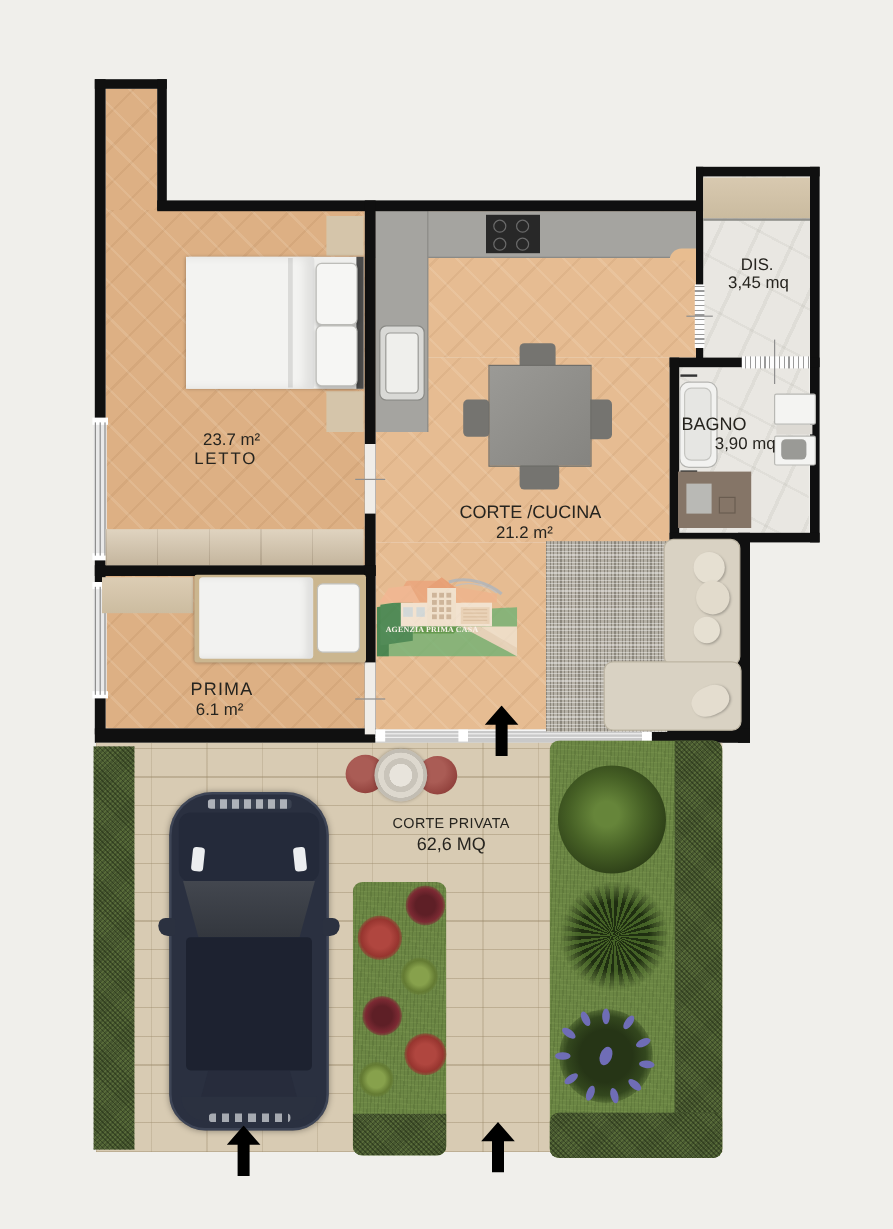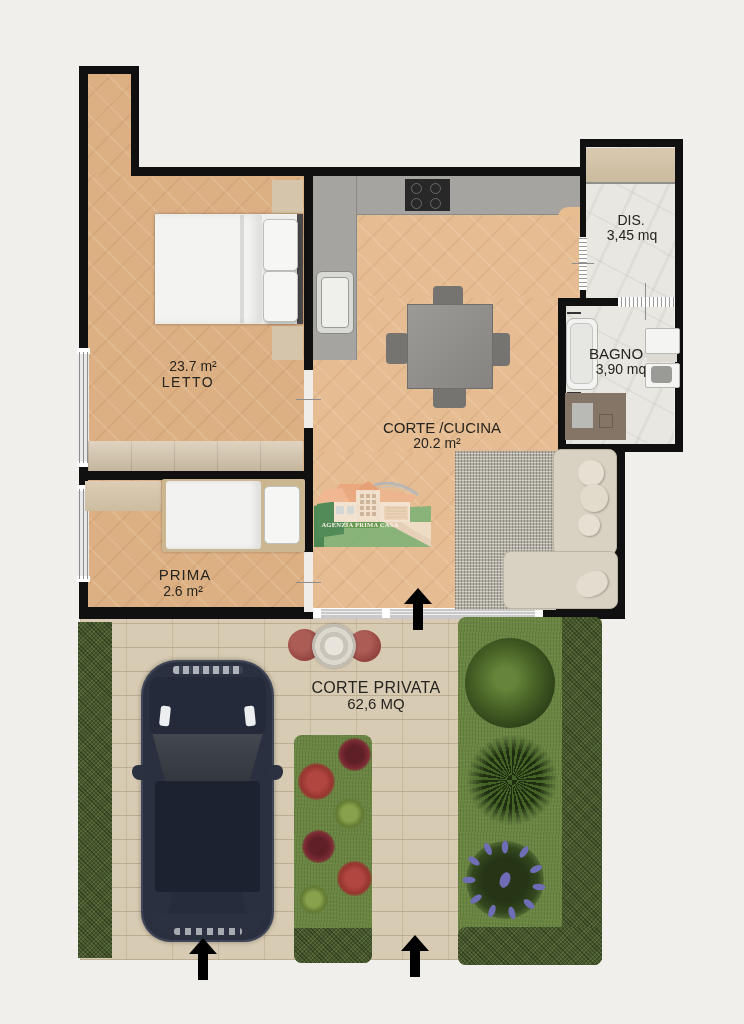--- a/index.html
+++ b/index.html
@@ -214,39 +214,39 @@
   <polygon points="70,44 117,69 117,62 86,44" fill="#e6d7c2"></polygon>
   <text x="46" y="49" font-size="6.6" fill="#ffffff" font-family="Liberation Serif,serif" text-anchor="middle" font-weight="bold" letter-spacing=".2">AGENZIA PRIMA CASA</text>
   <path d="M60 7 C76 2 94 8 104 17" stroke="#a3b4c6" stroke-width="2.6" fill="none" opacity=".85"></path>
   <path d="M66 10 C78 6 92 10 100 16" stroke="#b4c2d1" stroke-width="1.2" fill="none" opacity=".8"></path>
 </svg>
 </div>
 
 <div class="lbl" style="left:123px;top:358px;width:140px;font-size:14px;">23.7 m²</div>
 <div class="lbl" style="left:118px;top:374px;width:140px;font-size:14px;letter-spacing:1.5px;">LETTO</div>
 <div class="lbl" style="left:372px;top:419px;width:140px;font-size:15px;">CORTE /CUCINA</div>
-<div class="lbl" style="left:367px;top:435px;width:140px;font-size:14px;">20.2 m²</div>
+<div class="lbl" style="left:367px;top:435px;width:140px;font-size:14px;">21.2 m²</div>
 <div class="lbl" style="left:561px;top:212px;width:140px;font-size:14px;">DIS.</div>
 <div class="lbl" style="left:562px;top:227px;width:140px;font-size:14px;">3,45 mq</div>
-<div class="lbl" style="left:546px;top:345px;width:140px;font-size:15px;">BAGNO</div>
+<div class="lbl" style="left:525px;top:345px;width:140px;font-size:15px;">BAGNO</div>
 <div class="lbl" style="left:551px;top:361px;width:140px;font-size:14px;">3,90 mq</div>
 <div class="lbl" style="left:115px;top:566px;width:140px;font-size:15px;letter-spacing:1px;">PRIMA</div>
-<div class="lbl" style="left:113px;top:583px;width:140px;font-size:14px;">2.6 m²</div>
+<div class="lbl" style="left:113px;top:583px;width:140px;font-size:14px;">6.1 m²</div>
 
 <div class="pave" style="left:80px;top:619px;width:522px;height:341px;"></div>
 <div class="hedge" style="left:78px;top:622px;width:34px;height:336px;"></div>
 
 <div class="grass" style="left:458px;top:617px;width:144px;height:348px;border-radius:8px;"></div>
 <div class="hedge" style="left:562px;top:617px;width:40px;height:348px;border-radius:0 8px 8px 0;"></div>
 <div class="hedge" style="left:458px;top:927px;width:144px;height:38px;border-radius:8px;"></div>
 
 <div class="grass" style="left:294px;top:735px;width:78px;height:228px;border-radius:8px;"></div>
 <div class="hedge" style="left:294px;top:928px;width:78px;height:35px;border-radius:0 0 8px 8px;"></div>
 
-<div class="lbl" style="left:306px;top:679px;width:140px;font-size:16px;letter-spacing:.3px;">CORTE PRIVATA</div>
+<div class="lbl" style="left:306px;top:679px;width:140px;font-size:12px;letter-spacing:.3px;">CORTE PRIVATA</div>
 <div class="lbl" style="left:306px;top:695px;width:140px;font-size:15px;">62,6 MQ</div>
 
 <div class="abs" style="left:290px;top:633px;width:88px;height:25px;background:#b5b1a8;border-radius:12px;opacity:.7;"></div>
 <div class="abs" style="left:288px;top:629px;width:33px;height:32px;background:radial-gradient(circle at 40% 38%,#aa5c55 0 35%,#94443f 70%,#7c3431 100%);border-radius:50%;"></div>
 <div class="abs" style="left:348px;top:630px;width:33px;height:32px;background:radial-gradient(circle at 40% 38%,#aa5c55 0 35%,#94443f 70%,#7c3431 100%);border-radius:50%;"></div>
 <div class="abs" style="left:312px;top:624px;width:44px;height:44px;border-radius:50%;background:
   radial-gradient(circle at 50% 50%, #e8e4dc 0 30%, #c9c4ba 31% 45%, #ddd8ce 46% 60%, #c2bdb3 61% 75%, #d8d3c9 76% 100%);box-shadow:0 0 3px rgba(0,0,0,.3);"></div>
 
 <div class="abs" style="left:465px;top:638px;width:90px;height:90px;border-radius:50%;background:radial-gradient(circle at 45% 45%, #66853a 0 15%, #466025 45%, #2c3e17 75%, rgba(44,62,23,0) 97%);"></div>
 <div class="abs" style="left:467px;top:735px;width:90px;height:90px;border-radius:50%;background:

